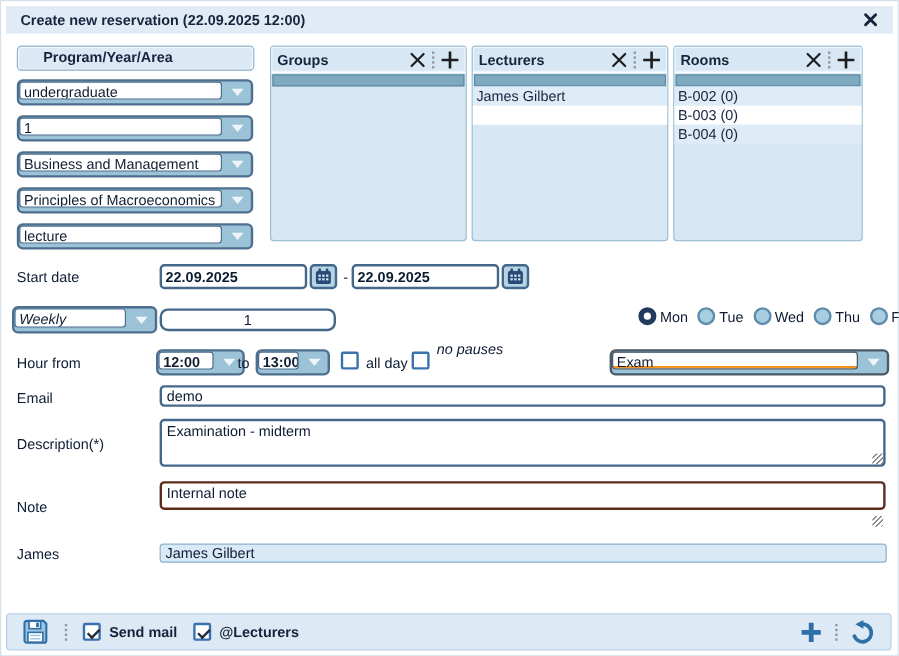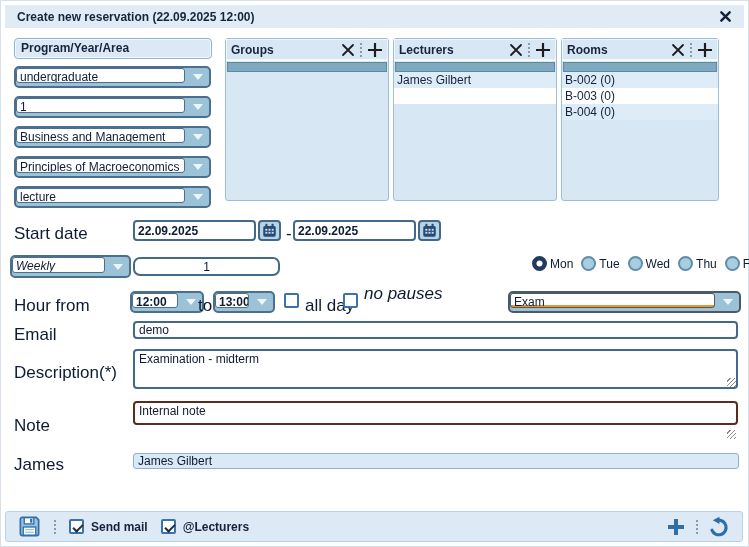--- a/index.html
+++ b/index.html
@@ -7,21 +7,21 @@
   #frame { position:relative; width:749px; height:547px; background:#fff; box-shadow: inset 0 0 0 1px #d5e0ec; overflow:hidden; }
 
   
   .titlebar { position:absolute; left:5px; top:5px; width:739px; height:23px; background:#e0ebf6;
               display:flex; align-items:center; padding:0 12px; }
   .titlebar .ttl { font-size:12px; font-weight:bold; color:#16243e; flex:1; }
 
   
   .hdrbox { position:absolute; left:14px; top:38px; width:198px; height:21px; background:#dcE9F5;
             border:1px solid #8fb3cc; border-radius:4px; box-shadow: inset 0 0 0 1px #f4f9fd;
-            font-size:12px; font-weight:bold; color:#16243e; line-height:19px; padding-left:6px; }
+            font-size:12px; font-weight:bold; color:#16243e; line-height:19px; padding-left:21px; }
 
   
   .combo { position:absolute; background:#9cc2d8; border:2px solid #4c6f8d; border-radius:5px; }
   .combo .cval { position:absolute; left:0; top:0; right:24px; bottom:3px; background:#fff;
                  border:1px solid #4c6f8d; border-radius:3px; font-size:12px; color:#101d33;
                  padding:1px 3px; white-space:nowrap; overflow:hidden; }
   .combo .cbtn { position:absolute; right:0; top:0; bottom:0; width:23px; display:flex; align-items:center; justify-content:center; cursor:pointer; }
   .arrow-down { width:0; height:0; border-left:5px solid transparent; border-right:5px solid transparent; border-top:6px solid #eef5f9; }
   .combo.exam { border-color:#4a5a66; }
   .combo.exam .cval { background: linear-gradient(to bottom, #fff 0, #fff 11px, var(--orange,#F6921E) 11px); border-color:#4a5a66; }
@@ -34,21 +34,21 @@
   .phead .icn { display:flex; align-items:center; margin-left:5px; cursor:pointer; }
   .steel { margin:1px 1px 0 1px; height:10px; background:#7fa9bf; border:1px solid #5c8aa4; }
   .prow { height:16px; line-height:16px; font-size:12px; color:#15233c; padding:0 3px; white-space:nowrap; overflow:hidden; }
   .alt-b { background:#ddecf7; }
   .alt-w { background:#ffffff; }
 
   .grip { display:inline-flex; flex-direction:column; gap:2px; }
   .grip i { width:2px; height:2px; background:#8d9aa5; }
 
   
-  .lbl { position:absolute; font-size:17px; color:#0d1b33; }
+  .lbl { position:absolute; font-size:12px; color:#0d1b33; }
   .dinput { position:absolute; border:2px solid #44688a; border-radius:4px; background:#fff;
             font-family:"Liberation Sans",sans-serif; font-size:12px; font-weight:bold; color:#0d1b33; padding:0 3px; }
   .tinput { position:absolute; border:2px solid #44688a; border-radius:4px; background:#fff;
             font-family:"Liberation Sans",sans-serif; font-size:12px; color:#0d1b33; padding:0 4px; }
   .tarea { position:absolute; border:2px solid #44688a; border-radius:4px; background:#fff; resize:none;
            font-family:"Liberation Sans",sans-serif; font-size:12px; color:#0d1b33; padding:1px 4px; }
   .tarea.note { border-color: var(--note-border,#5B2C1C); }
   .calbtn { position:absolute; width:23px; height:21px; background:#b7d3e4; border:2px solid #44688a; border-radius:4px;
             display:flex; align-items:center; justify-content:center; cursor:pointer; }
   .owner { position:absolute; background:#d9e9f5; border:1px solid #8fb0ca; border-radius:3px;

